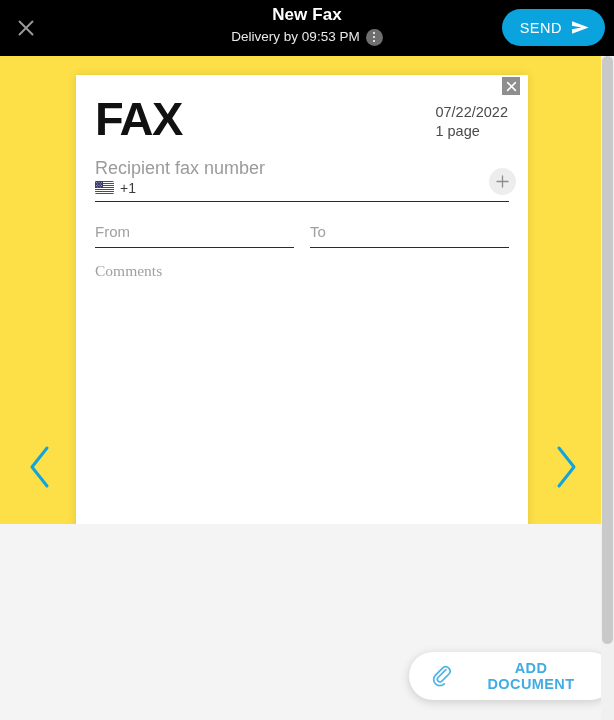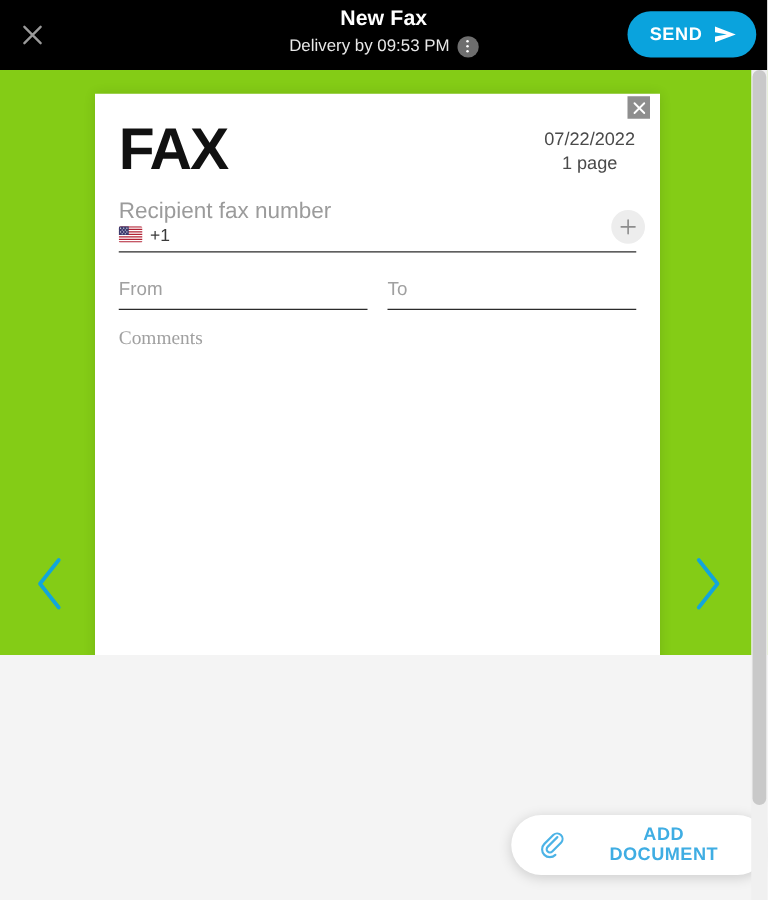--- a/index.html
+++ b/index.html
@@ -87,37 +87,37 @@
     position: absolute;
     right: 9px; top: 9px;
     height: 37px;
     padding: 0 15px 0 18px;
     border: none;
     border-radius: 19px;
     background: #0aa3dd;
     color: #ffffff;
     font-family: "Liberation Sans", sans-serif;
     font-size: 14.5px;
-    font-weight: bold;
+    font-weight: normal;
     letter-spacing: 0.5px;
     display: flex;
     align-items: center;
     gap: 9px;
     cursor: pointer;
     justify-content: space-between;
   }
   .send-btn svg { display: block; }
 
   
   .stage {
     position: absolute;
     top: 56px; left: 0;
     width: 614px;
     height: 468px;
-    background: #84cc16;
+    background: #fde047;
     overflow: hidden;
   }
 
   
   .sheet {
     position: absolute;
     left: 76px;
     top: 19px;
     width: 452px;
     height: 700px;
@@ -141,21 +141,21 @@
     font-size: 47px;
     font-weight: bold;
     letter-spacing: -1.5px;
     color: #111111;
     line-height: 50px;
   }
 
   .meta {
     position: absolute;
     right: 20px; top: 28px;
-    text-align: center;
+    text-align: left;
     color: #4a4a4a;
     font-size: 14.5px;
     line-height: 18px;
   }
   .meta div + div { margin-top: 1px; }
 
   .field-label {
     position: absolute;
     left: 19px; top: 83px;
     color: #9b9b9b;

